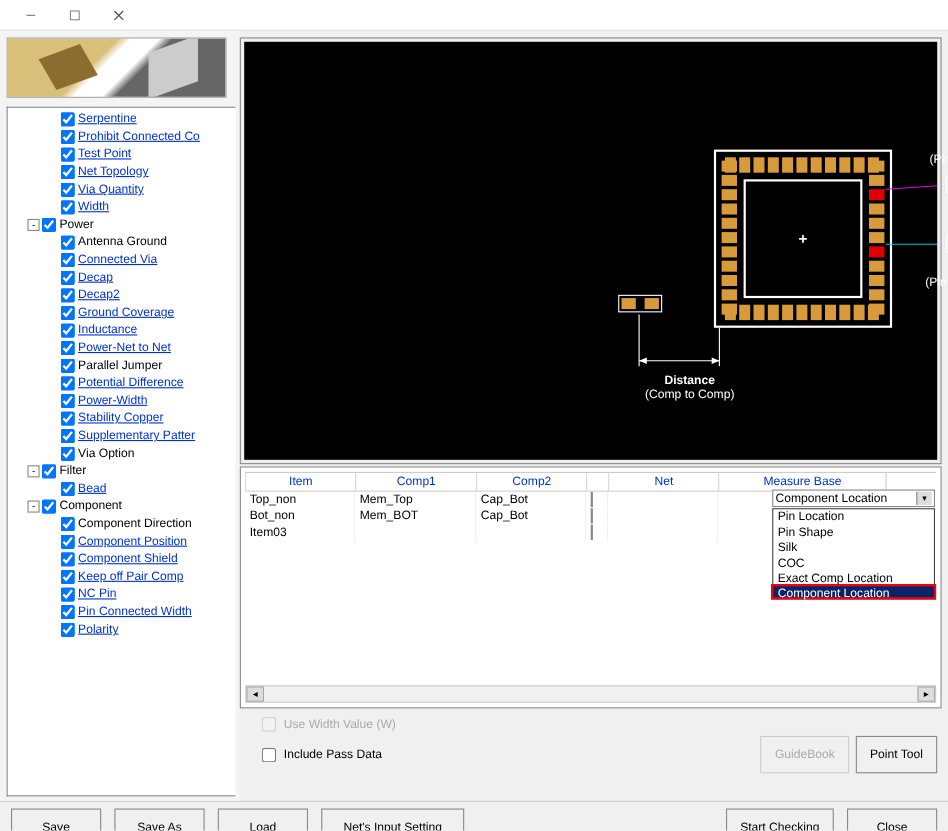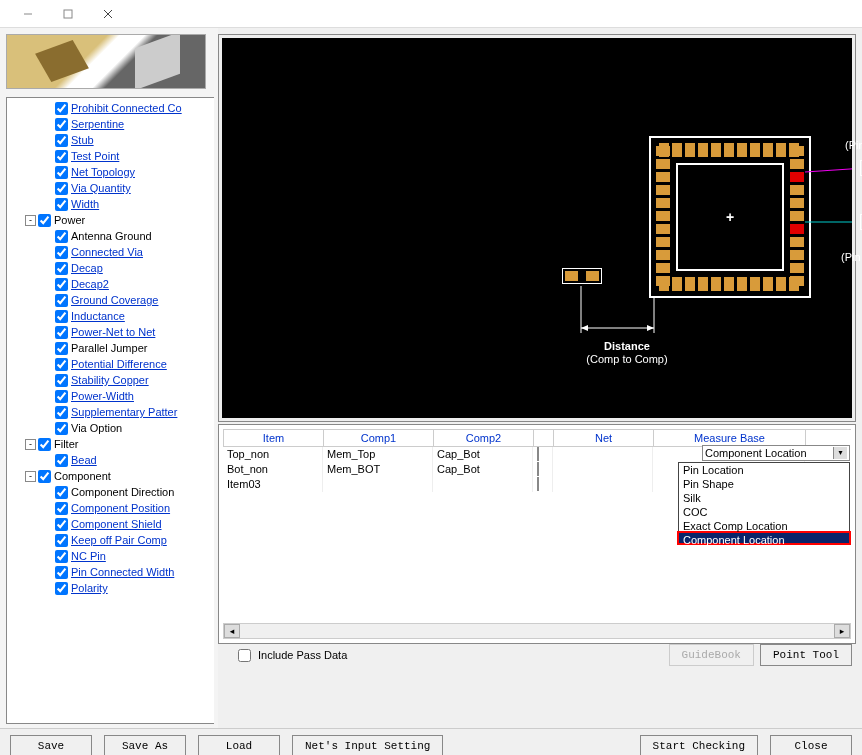--- a/index.html
+++ b/index.html
@@ -49,33 +49,33 @@
 .smallcomp{position:absolute;left:340px;top:230px;width:40px;height:16px;border:1px solid #fff;display:flex;align-items:center;justify-content:space-between;padding:2px;}
 .smallcomp .p{width:13px;height:10px;background:#d89b3a;}
 .iclabel{position:absolute;color:#fff;font-size:11px;text-align:center;line-height:1.2;}
 
 
 .table-wrap{border:1px solid #888;background:#fff;margin-top:2px;height:220px;position:relative;padding:4px;}
 .grid{display:grid;grid-template-columns:100px 110px 100px 20px 100px 152px;border-top:1px solid #ccc;border-left:1px solid #ccc;}
 .gh{background:#fff;border-right:1px solid #ccc;border-bottom:1px solid #ccc;padding:2px 4px;color:#0033cc;text-align:center;}
 .gc{border-right:1px solid #eee;padding:1px 4px;background:#fff;height:15px;}
 .gridbody{height:150px;overflow:hidden;position:relative;}
-.dropdown{position:absolute;right:5px;top:22px;width:172px;background:#fff;border:1px solid #444;z-index:5;}
+.dropdown{position:absolute;right:5px;top:22px;width:148px;background:#fff;border:1px solid #444;z-index:5;}
 .dd-sel{background:#fff;border:1px solid #888;padding:1px 2px;display:flex;justify-content:space-between;font-size:11px;height:16px;}
 .dd-sel .arr{width:14px;background:#ddd;text-align:center;font-size:8px;line-height:12px;border-left:1px solid #888;}
 .dd-item{padding:1px 4px;height:14px;}
 .dd-item.hl{background:#0a246a;color:#fff;border:2px solid red;margin:-2px;padding:1px 4px;}
 .hscroll{position:absolute;left:4px;right:4px;bottom:4px;height:16px;background:#f0f0f0;border:1px solid #ccc;display:flex;justify-content:space-between;}
 .hscroll .sbtn{width:16px;background:#ddd;border:1px solid #aaa;text-align:center;font-size:9px;line-height:12px;}
 
 
 .opts{padding:8px 4px 4px 20px;display:flex;align-items:center;gap:18px;}
 .opts label{color:#888;display:flex;align-items:center;gap:4px;}
 .opts .right-btns{margin-left:auto;display:flex;gap:6px;}
-.btn{background:#f0f0f0;border:1px solid #888;padding:3px 12px;min-width:70px;text-align:center;cursor:pointer;height:22px;display:flex;align-items:center;justify-content:center;font-family:Liberation Mono, monospace;}
+.btn{background:#f0f0f0;border:1px solid #888;padding:3px 12px;min-width:70px;text-align:center;cursor:pointer;height:34px;display:flex;align-items:center;justify-content:center;}
 .btn.disabled{color:#aaa;border-color:#ccc;}
 .bottombar{border-top:1px solid #ccc;padding:6px 10px;display:flex;gap:12px;align-items:center;background:#f0f0f0;}
 .bottombar .spacer{flex:1;}
 .bottombar .btn{min-width:82px;}
 .bigbtn{min-width:200px;}
 .scb{width:11px;height:11px;border:1px solid #888;}
 </style>
 </head>
 <body>
 
@@ -98,31 +98,26 @@
     </div>
 </div>
 
 <div class="main">
   <div class="left">
     <div class="thumb"></div>
     <div class="tree" id="tree">
         <div class="node">
           <span style="display: inline-block; width: 48px;"></span>
           <input type="checkbox" class="cb" checked="" style="">
+          <span class="link">Serpentine</span>
+        </div>
+        <div class="node">
+          <span style="display: inline-block; width: 48px;"></span>
+          <input type="checkbox" class="cb" checked="" style="">
           <span class="link">Prohibit Connected Co</span>
-        </div>
-        <div class="node">
-          <span style="display: inline-block; width: 48px;"></span>
-          <input type="checkbox" class="cb" checked="" style="">
-          <span class="link">Serpentine</span>
-        </div>
-        <div class="node">
-          <span style="display: inline-block; width: 48px;"></span>
-          <input type="checkbox" class="cb" checked="" style="">
-          <span class="link">Stub</span>
         </div>
         <div class="node">
           <span style="display: inline-block; width: 48px;"></span>
           <input type="checkbox" class="cb" checked="" style="">
           <span class="link">Test Point</span>
         </div>
         <div class="node">
           <span style="display: inline-block; width: 48px;"></span>
           <input type="checkbox" class="cb" checked="" style="">
           <span class="link">Net Topology</span>
@@ -184,26 +179,26 @@
           <span class="plain">Parallel Jumper</span>
         </div>
         <div class="node">
           <span style="display: inline-block; width: 48px;"></span>
           <input type="checkbox" class="cb" checked="" style="">
           <span class="link">Potential Difference</span>
         </div>
         <div class="node">
           <span style="display: inline-block; width: 48px;"></span>
           <input type="checkbox" class="cb" checked="" style="">
+          <span class="link">Power-Width</span>
+        </div>
+        <div class="node">
+          <span style="display: inline-block; width: 48px;"></span>
+          <input type="checkbox" class="cb" checked="" style="">
           <span class="link">Stability Copper</span>
-        </div>
-        <div class="node">
-          <span style="display: inline-block; width: 48px;"></span>
-          <input type="checkbox" class="cb" checked="" style="">
-          <span class="link">Power-Width</span>
         </div>
         <div class="node">
           <span style="display: inline-block; width: 48px;"></span>
           <input type="checkbox" class="cb" checked="" style="">
           <span class="link">Supplementary Patter</span>
         </div>
         <div class="node">
           <span style="display: inline-block; width: 48px;"></span>
           <input type="checkbox" class="cb" checked="" style="">
           <span class="plain">Via Option</span>
@@ -409,20 +404,26 @@
           <div class="dd-item">Exact Comp Location</div>
           <div class="dd-item hl">Component Location</div>
         </div>
 
       <div class="hscroll">
         <div class="sbtn">◂</div>
         <div class="sbtn">▸</div>
       </div>
     </div>
 
+    <div class="opts">
+      <label style="color:#aaa;">
+          <input type="checkbox" class="cb" disabled="" style="">
+          <span>Use Width Value (W)</span>
+        </label>
+    </div>
     <div class="opts" style="padding-top:0;gap:12px;">
       <label style="color:#000;">
           <input type="checkbox" class="cb" style="">
           <span>Include Pass Data</span>
         </label>
       <div class="right-btns">
         <div class="btn disabled">GuideBook</div>
         <div class="btn">Point Tool</div>
       </div>
     </div>

